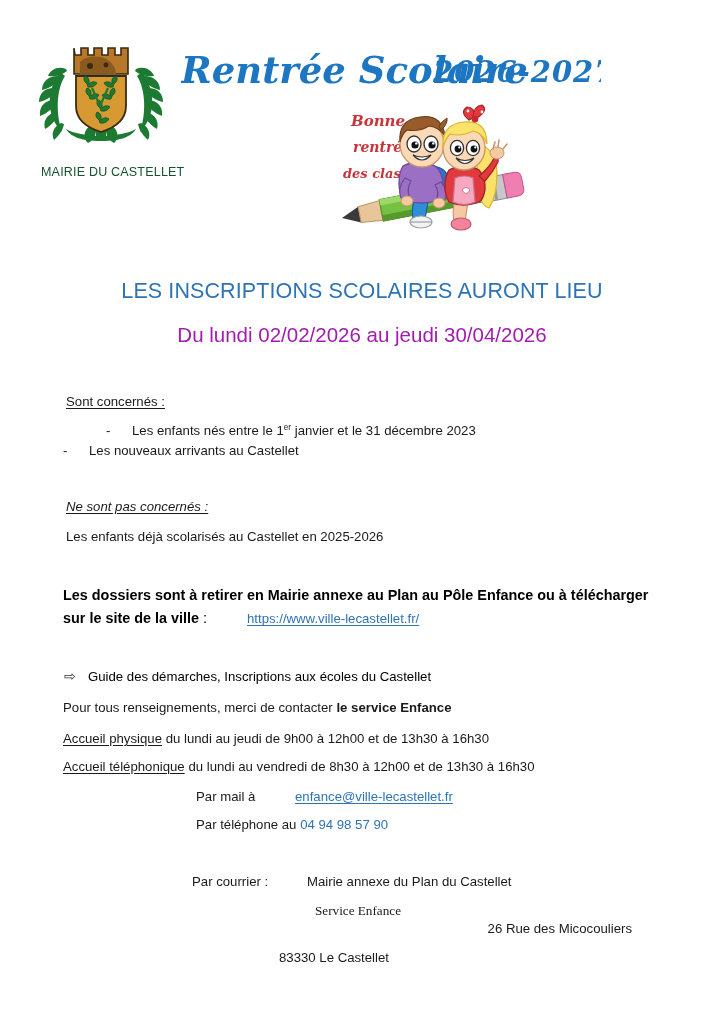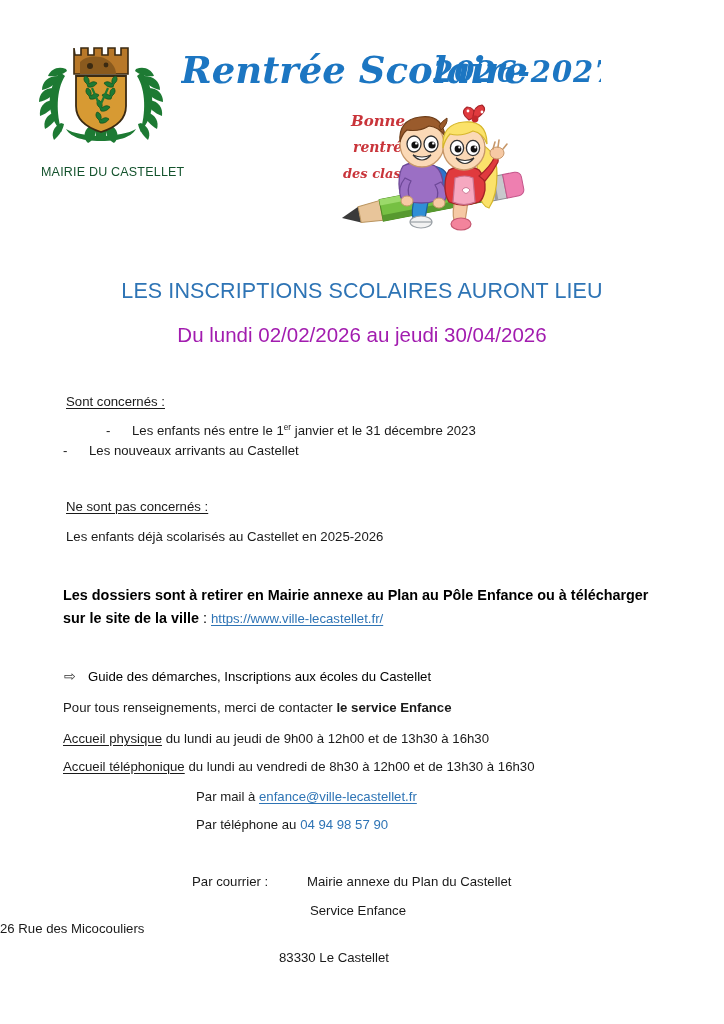--- a/index.html
+++ b/index.html
@@ -117,20 +117,21 @@
     color: #000000;
     line-height: 1.62;
   }
   .bold-para .nb { font-weight: normal; }
   .link {
     color: #2E74B5;
     text-decoration: underline;
     text-underline-offset: 2px;
     font-weight: normal;
     font-size: 13.2px;
+    margin-left: 36px;
   }
   .linkplain {
     color: #2E74B5;
     text-decoration: none;
   }
 
   .arrow-line {
     position: absolute;
     left: 64px;
     top: 668px;
@@ -326,21 +327,21 @@
   </div>
 
   <div class="bullet-row" style="left:66px; top:423px;margin-left:40px;">
     <span class="dash">-</span><span>Les enfants nés entre le 1</span><sup>er</sup><span> janvier et le 31 décembre 2023</span>
   </div>
 
   <div class="bullet-row" style="left:63px; top:443px;">
     <span class="dash">-</span><span>Les nouveaux arrivants au Castellet</span>
   </div>
 
-  <div class="blk" style="left:66px; top:498px;">
+  <div class="blk" style="left:66px; top:498px;font-style:italic;">
     <span class="lbl-u">Ne sont pas concernés :</span>
   </div>
 
   <div class="blk" style="left:66px; top:528px;">Les enfants déjà scolarisés au Castellet en 2025-2026</div>
 
   <div class="bold-para">
     <span>Les dossiers sont à retirer en Mairie annexe au Plan au Pôle Enfance ou à télécharger</span><br>
     <span>sur le site de la ville</span><span class="nb"> : </span><a class="link" href="#">https://www.ville-lecastellet.fr/</a>
   </div>
 
@@ -365,19 +366,19 @@
   </div>
 
   <div class="blk" style="left:196px; top:816px; white-space:nowrap;">
     <span>Par téléphone au </span><span class="linkplain">04 94 98 57 90</span>
   </div>
 
   <div class="addr" style="left:192px; top:874px;">Par courrier :</div>
 
   <div class="addr" style="left:307px; top:874px;">Mairie annexe du Plan du Castellet</div>
 
-  <div class="addr" style="left:0; top:903px; width:716px; text-align:center; white-space:normal;">Service Enfance</div>
-
-  <div class="addr" style="left:0; top:921px; width:632px; text-align:left; white-space:normal;">26 Rue des Micocouliers</div>
+  <div class="addr" style="left:0; top:903px; width:716px; text-align:center; white-space:normal;font-family:Liberation Serif, serif;">Service Enfance</div>
+
+  <div class="addr" style="left:0; top:921px; width:632px; text-align:right; white-space:normal;">26 Rue des Micocouliers</div>
 
   <div class="addr" style="left:0; top:950px; width:668px; text-align:center; white-space:normal;">83330 Le Castellet</div>
 
 </div>
 
 </body></html>

